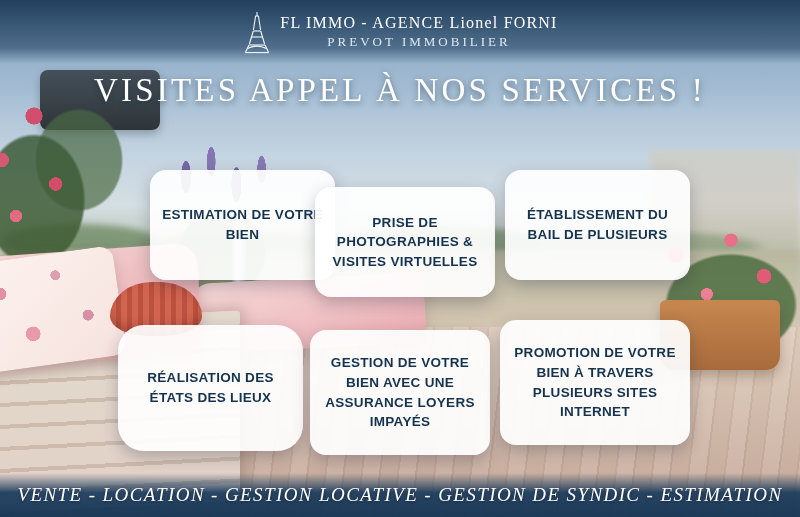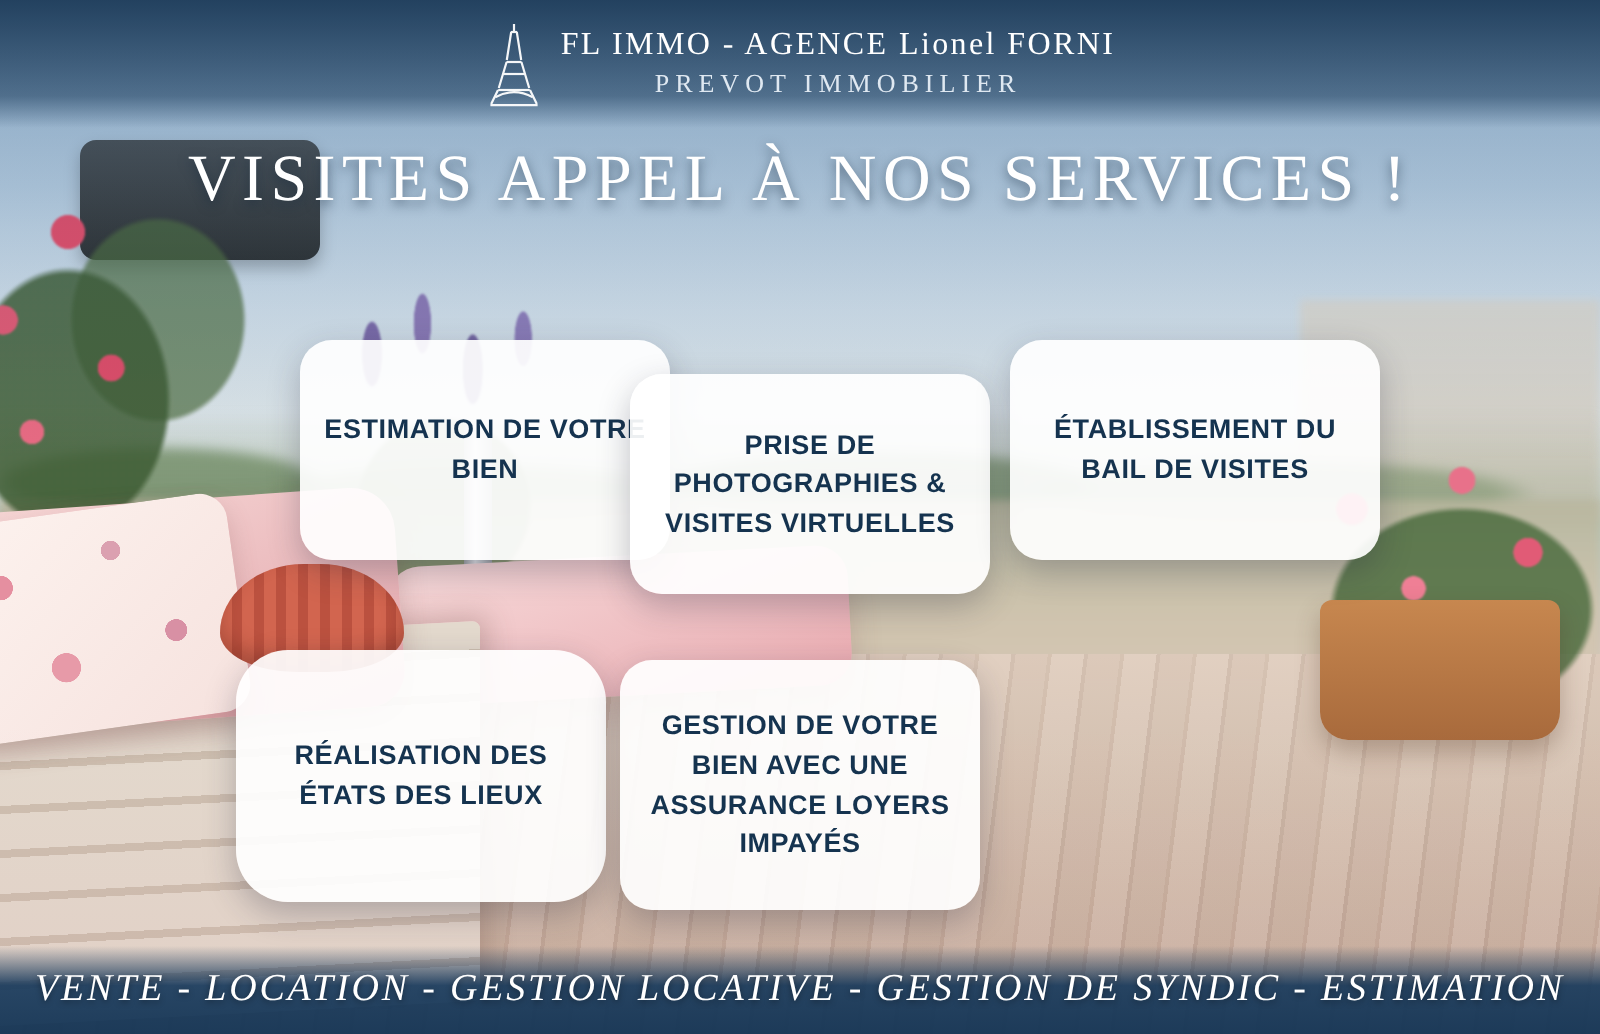--- a/index.html
+++ b/index.html
@@ -376,27 +376,30 @@
   <div class="title">VISITES APPEL À NOS SERVICES !</div>
 
   <div class="cards">
     <div class="card c0">
       <span>ESTIMATION DE VOTRE BIEN</span>
     </div>
     <div class="card c1">
       <span>PRISE DE PHOTOGRAPHIES &amp; VISITES VIRTUELLES</span>
     </div>
     <div class="card c2">
-      <span>ÉTABLISSEMENT DU BAIL DE VISITES</span>
+      <span>ÉTABLISSEMENT DU BAIL DE PLUSIEURS</span>
     </div>
     <div class="card c3">
       <span>RÉALISATION DES ÉTATS DES LIEUX</span>
     </div>
     <div class="card c4">
       <span>GESTION DE VOTRE BIEN AVEC UNE ASSURANCE LOYERS IMPAYÉS</span>
+    </div>
+    <div class="card c5">
+      <span>PROMOTION DE VOTRE BIEN À TRAVERS PLUSIEURS SITES INTERNET</span>
     </div>
   </div>
 
   <div class="footer">
     <span>VENTE - LOCATION - GESTION LOCATIVE - GESTION DE SYNDIC - ESTIMATION</span>
   </div>
 
 </div>
 
 </body></html>

